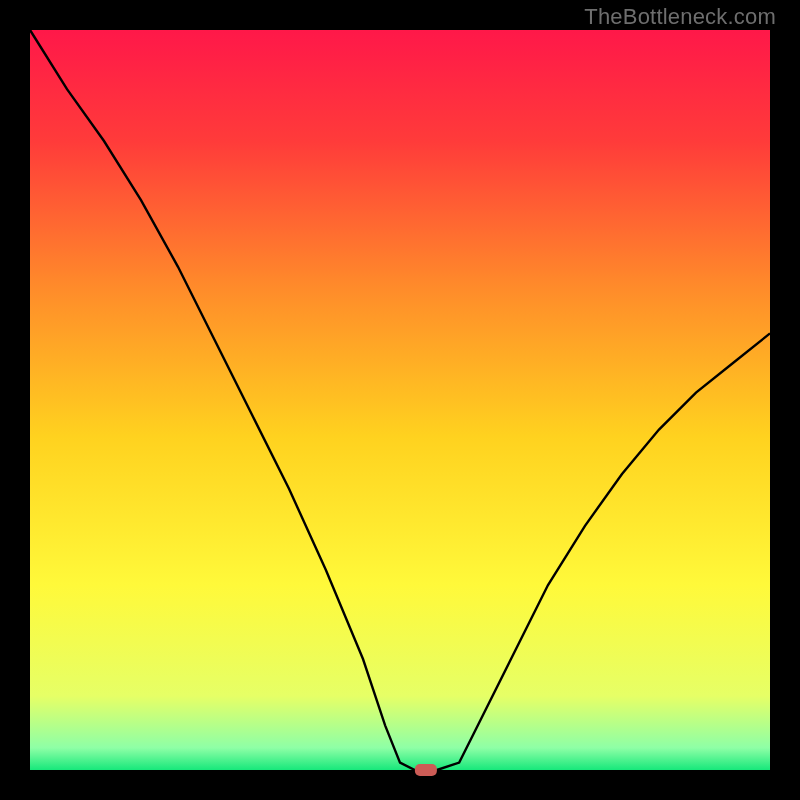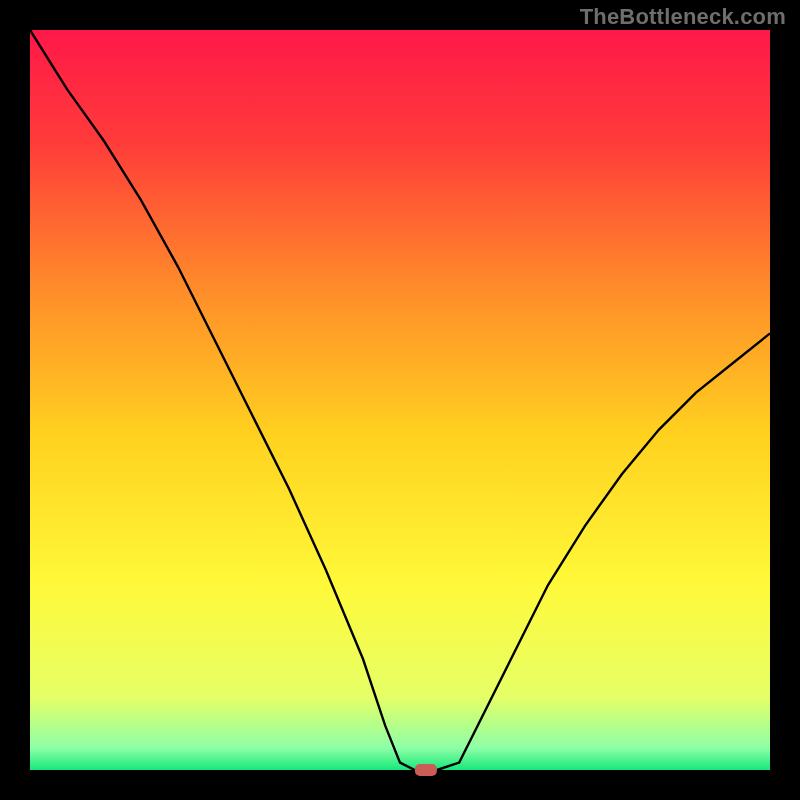--- a/index.html
+++ b/index.html
@@ -12,24 +12,24 @@
     overflow: hidden;
   }
   .frame {
     position: relative;
     width: 800px;
     height: 800px;
   }
   .watermark {
     position: absolute;
     top: 4px;
-    right: 14px;
+    right: 24px;
     color: #6e6e6e;
     font-size: 22px;
-    font-weight: 700;
+    font-weight: 400;
     letter-spacing: 0.2px;
     z-index: 10;
   }
   svg.chart {
     position: absolute;
     left: 0;
     top: 0;
   }
 </style>
 </head>

